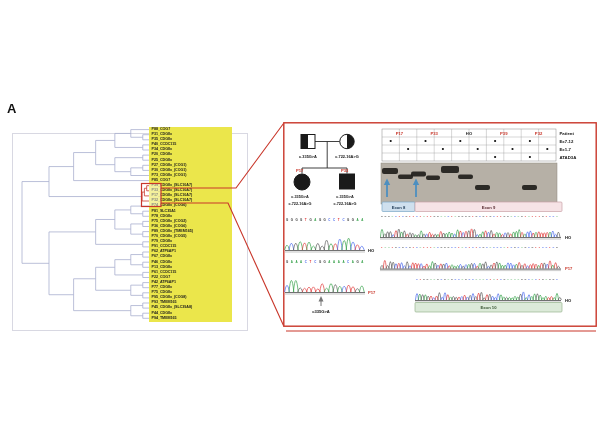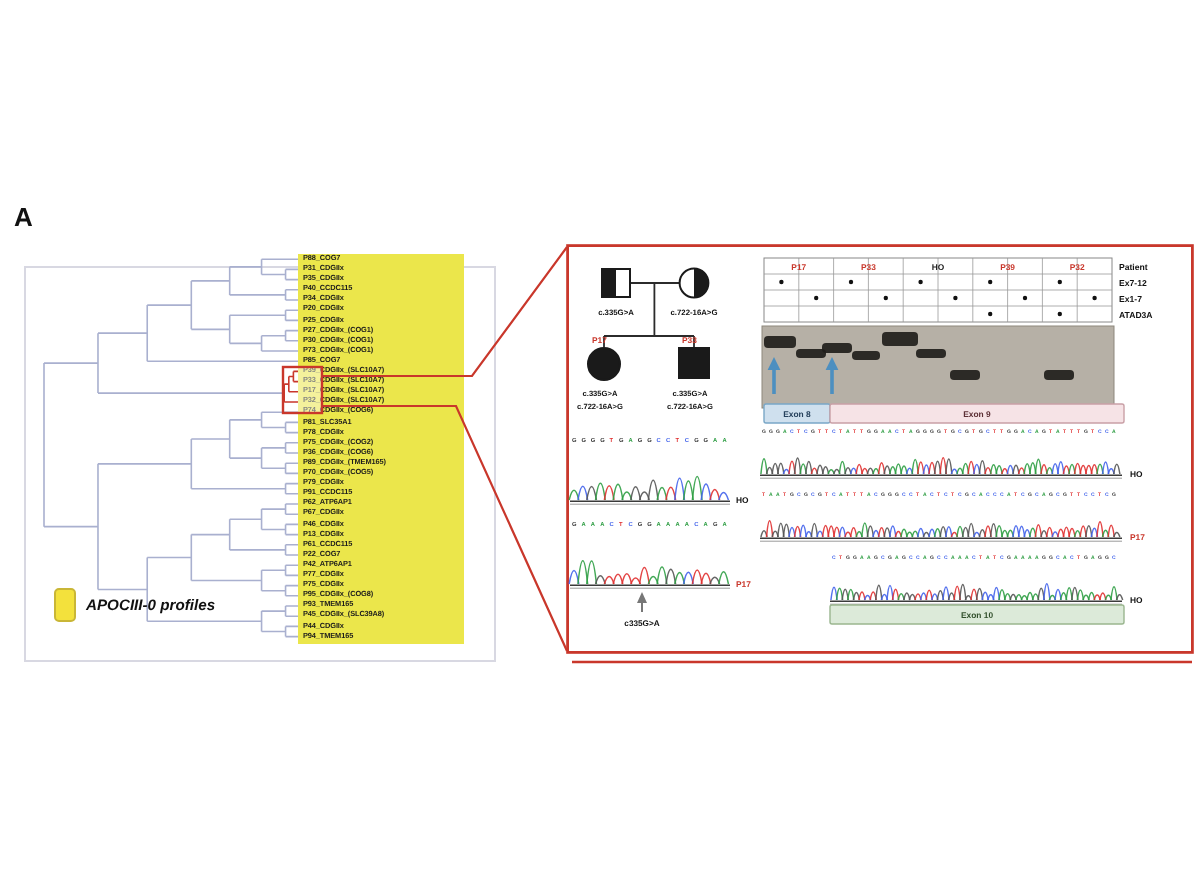--- a/index.html
+++ b/index.html
@@ -102,24 +102,20 @@
       <path d="M130.78210258584937,285.15V295.34999999999997 M130.78210258584937,285.15H142.77840468471211 M130.78210258584937,295.34999999999997H142.77840468471211" stroke="#a9b0cf" stroke-width="0.8" fill="none"></path>
       <path d="M142.77840468471211,282.6V287.7 M142.77840468471211,282.6H149 M142.77840468471211,287.7H149" stroke="#a9b0cf" stroke-width="0.8" fill="none"></path>
       <path d="M142.77840468471211,292.79999999999995V297.9 M142.77840468471211,292.79999999999995H149 M142.77840468471211,297.9H149" stroke="#a9b0cf" stroke-width="0.8" fill="none"></path>
       <path d="M130.78210258584937,305.55V315.75 M130.78210258584937,305.55H142.77840468471211 M130.78210258584937,315.75H142.77840468471211" stroke="#a9b0cf" stroke-width="0.8" fill="none"></path>
       <path d="M142.77840468471211,303V308.1 M142.77840468471211,303H149 M142.77840468471211,308.1H149" stroke="#a9b0cf" stroke-width="0.8" fill="none"></path>
       <path d="M142.77840468471211,313.2V318.29999999999995 M142.77840468471211,313.2H149 M142.77840468471211,318.29999999999995H149" stroke="#a9b0cf" stroke-width="0.8" fill="none"></path>
       <rect x="141.5" y="183.5" width="19.5" height="23" fill="none" stroke="#c9372b" stroke-width="1.2"></rect>
       <polyline points="161,188 236,188 283.5,123.5" fill="none" stroke="#c9372b" stroke-width="1.1"></polyline>
       <polyline points="161,203 228,203 283.5,325.5" fill="none" stroke="#c9372b" stroke-width="1.1"></polyline>
     </svg>
-  <div class="legend">
-    <span class="legend-marker"></span>
-    <span class="legend-text">APOCIII-0 profiles</span>
-  </div>
   <svg id="inset" class="abs" width="314" height="212" viewBox="0 0 314 212">
       <rect x="0.8" y="0.8" width="312.4" height="203.4" fill="none" stroke="#c9372b" stroke-width="1.4"></rect>
       <line x1="3" y1="209" x2="313" y2="209" stroke="#c9372b" stroke-width="1.2"></line>
       <g>
         <path d="M32,19.5H56.8 M44.2,19.5V46 M19,46H64 M19,46V51.5 M64,46V51.5" stroke="#2b2b2b" stroke-width="0.9" fill="none"></path>
         <rect x="18" y="12.5" width="14" height="14" fill="#fff" stroke="#1a1a1a" stroke-width="1"></rect>
         <rect x="18" y="12.5" width="7" height="14" fill="#1a1a1a"></rect>
         <circle cx="64" cy="19.5" r="7.2" fill="#fff" stroke="#1a1a1a" stroke-width="1"></circle>
         <path d="M64,12.3 A7.2,7.2 0 0 1 64,26.7 Z" fill="#1a1a1a"></path>
         <text x="25" y="35.5" font-size="3.9" fill="#111" font-weight="bold" text-anchor="middle">c.335G&gt;A</text>

